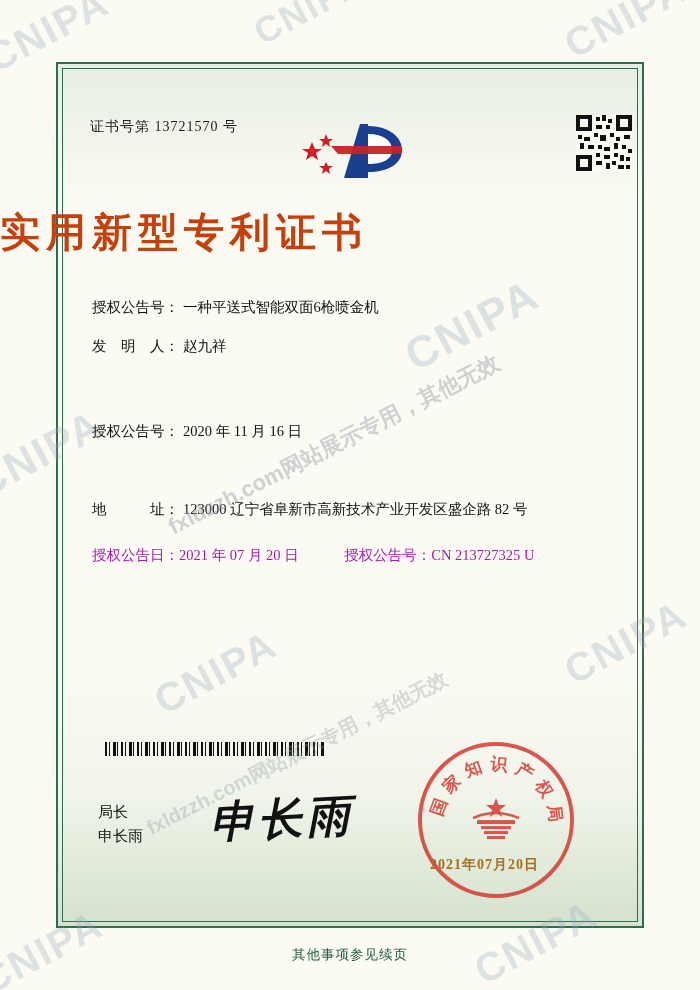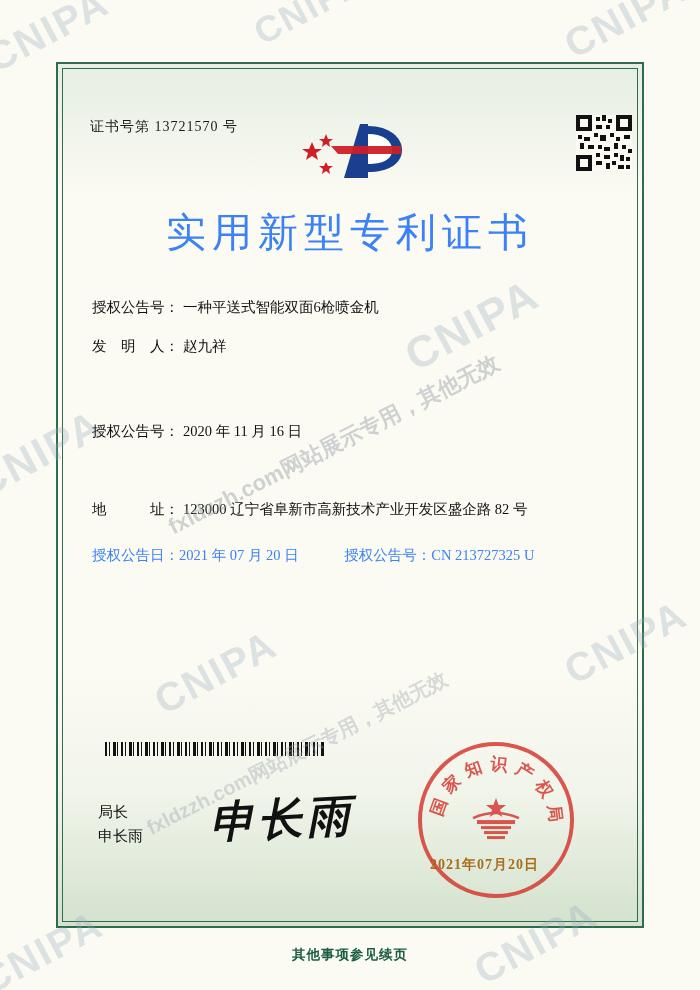--- a/index.html
+++ b/index.html
@@ -52,35 +52,34 @@
     font-size:14px;color:#1a1a1a;letter-spacing:1px;
   }
   .logo{
     position:absolute;left:298px;top:120px;width:110px;height:62px;
   }
   .qr{
     position:absolute;right:68px;top:115px;width:56px;height:56px;
   }
   .title{
     position:absolute;left:0;right:0;top:205px;
-    text-align:center;
-    font-size:40px;font-weight:normal;color:#3b82f6;
+    font-size:40px;font-weight:bold;color:#c2410c;
     letter-spacing:6px;
     font-family:"Liberation Serif","DejaVu Serif",serif;
   }
 
   
   .field{
     position:absolute;left:92px;
     font-size:14.5px;color:#111;white-space:nowrap;
   }
   .field .lbl{display:inline-block;}
   .field .val{margin-left:4px;}
 
-  .pubrow{position:absolute;left:92px;font-size:14.5px;color:#3b82f6;white-space:nowrap;}
+  .pubrow{position:absolute;left:92px;font-size:14.5px;color:#a21caf;white-space:nowrap;}
   .pubrow .seg2{margin-left:42px;}
 
   
   .para{
     position:absolute;left:92px;width:516px;
     font-size:13.5px;line-height:25px;color:#111;
     text-align:justify;
     text-indent:28px;
   }
 
@@ -123,21 +122,21 @@
     z-index:8;opacity:.9;
   }
 
   
   .pageno{
     position:absolute;left:0;right:0;top:903px;text-align:center;
     font-size:13.5px;color:#111;
   }
   .footnote{
     position:absolute;left:0;right:0;top:946px;text-align:center;
-    font-size:13.5px;color:#1b5e3a;font-weight:bold;letter-spacing:1px;
+    font-size:13.5px;color:#1b5e3a;font-weight:normal;letter-spacing:1px;
   }
   
   .site-wm{
     position:absolute;
     color:rgba(150,160,170,0.45);
     font-family:"Liberation Sans","DejaVu Sans",sans-serif;
     font-size:22px;font-weight:bold;white-space:nowrap;
     transform:rotate(-27deg);
     z-index:9;
     pointer-events:none;

